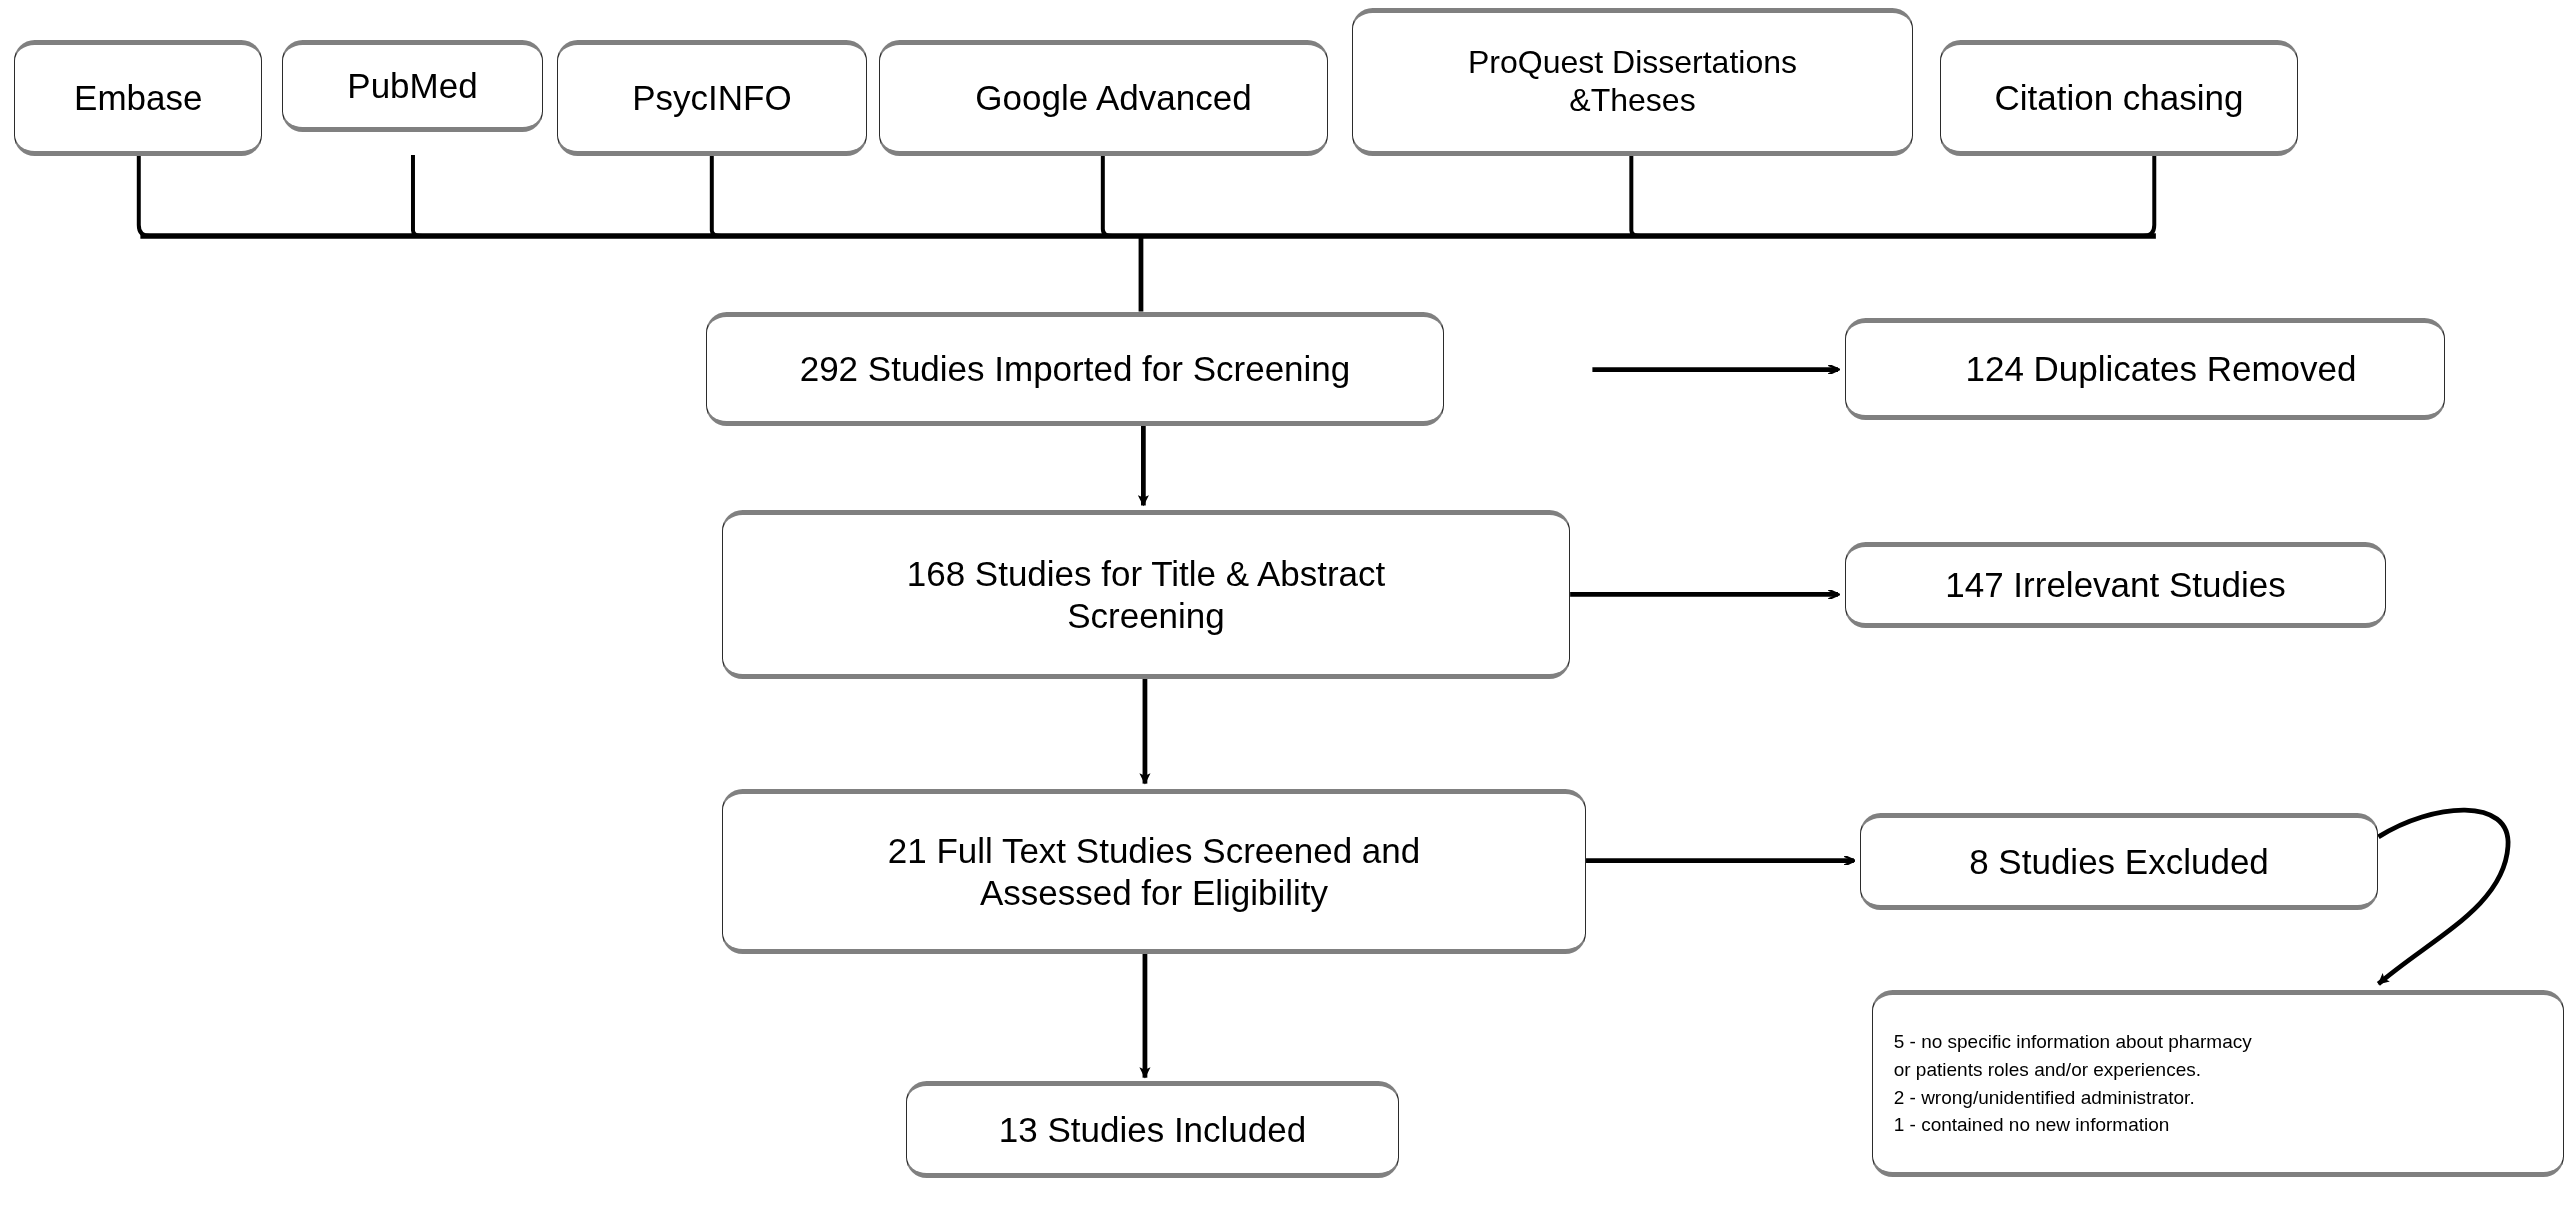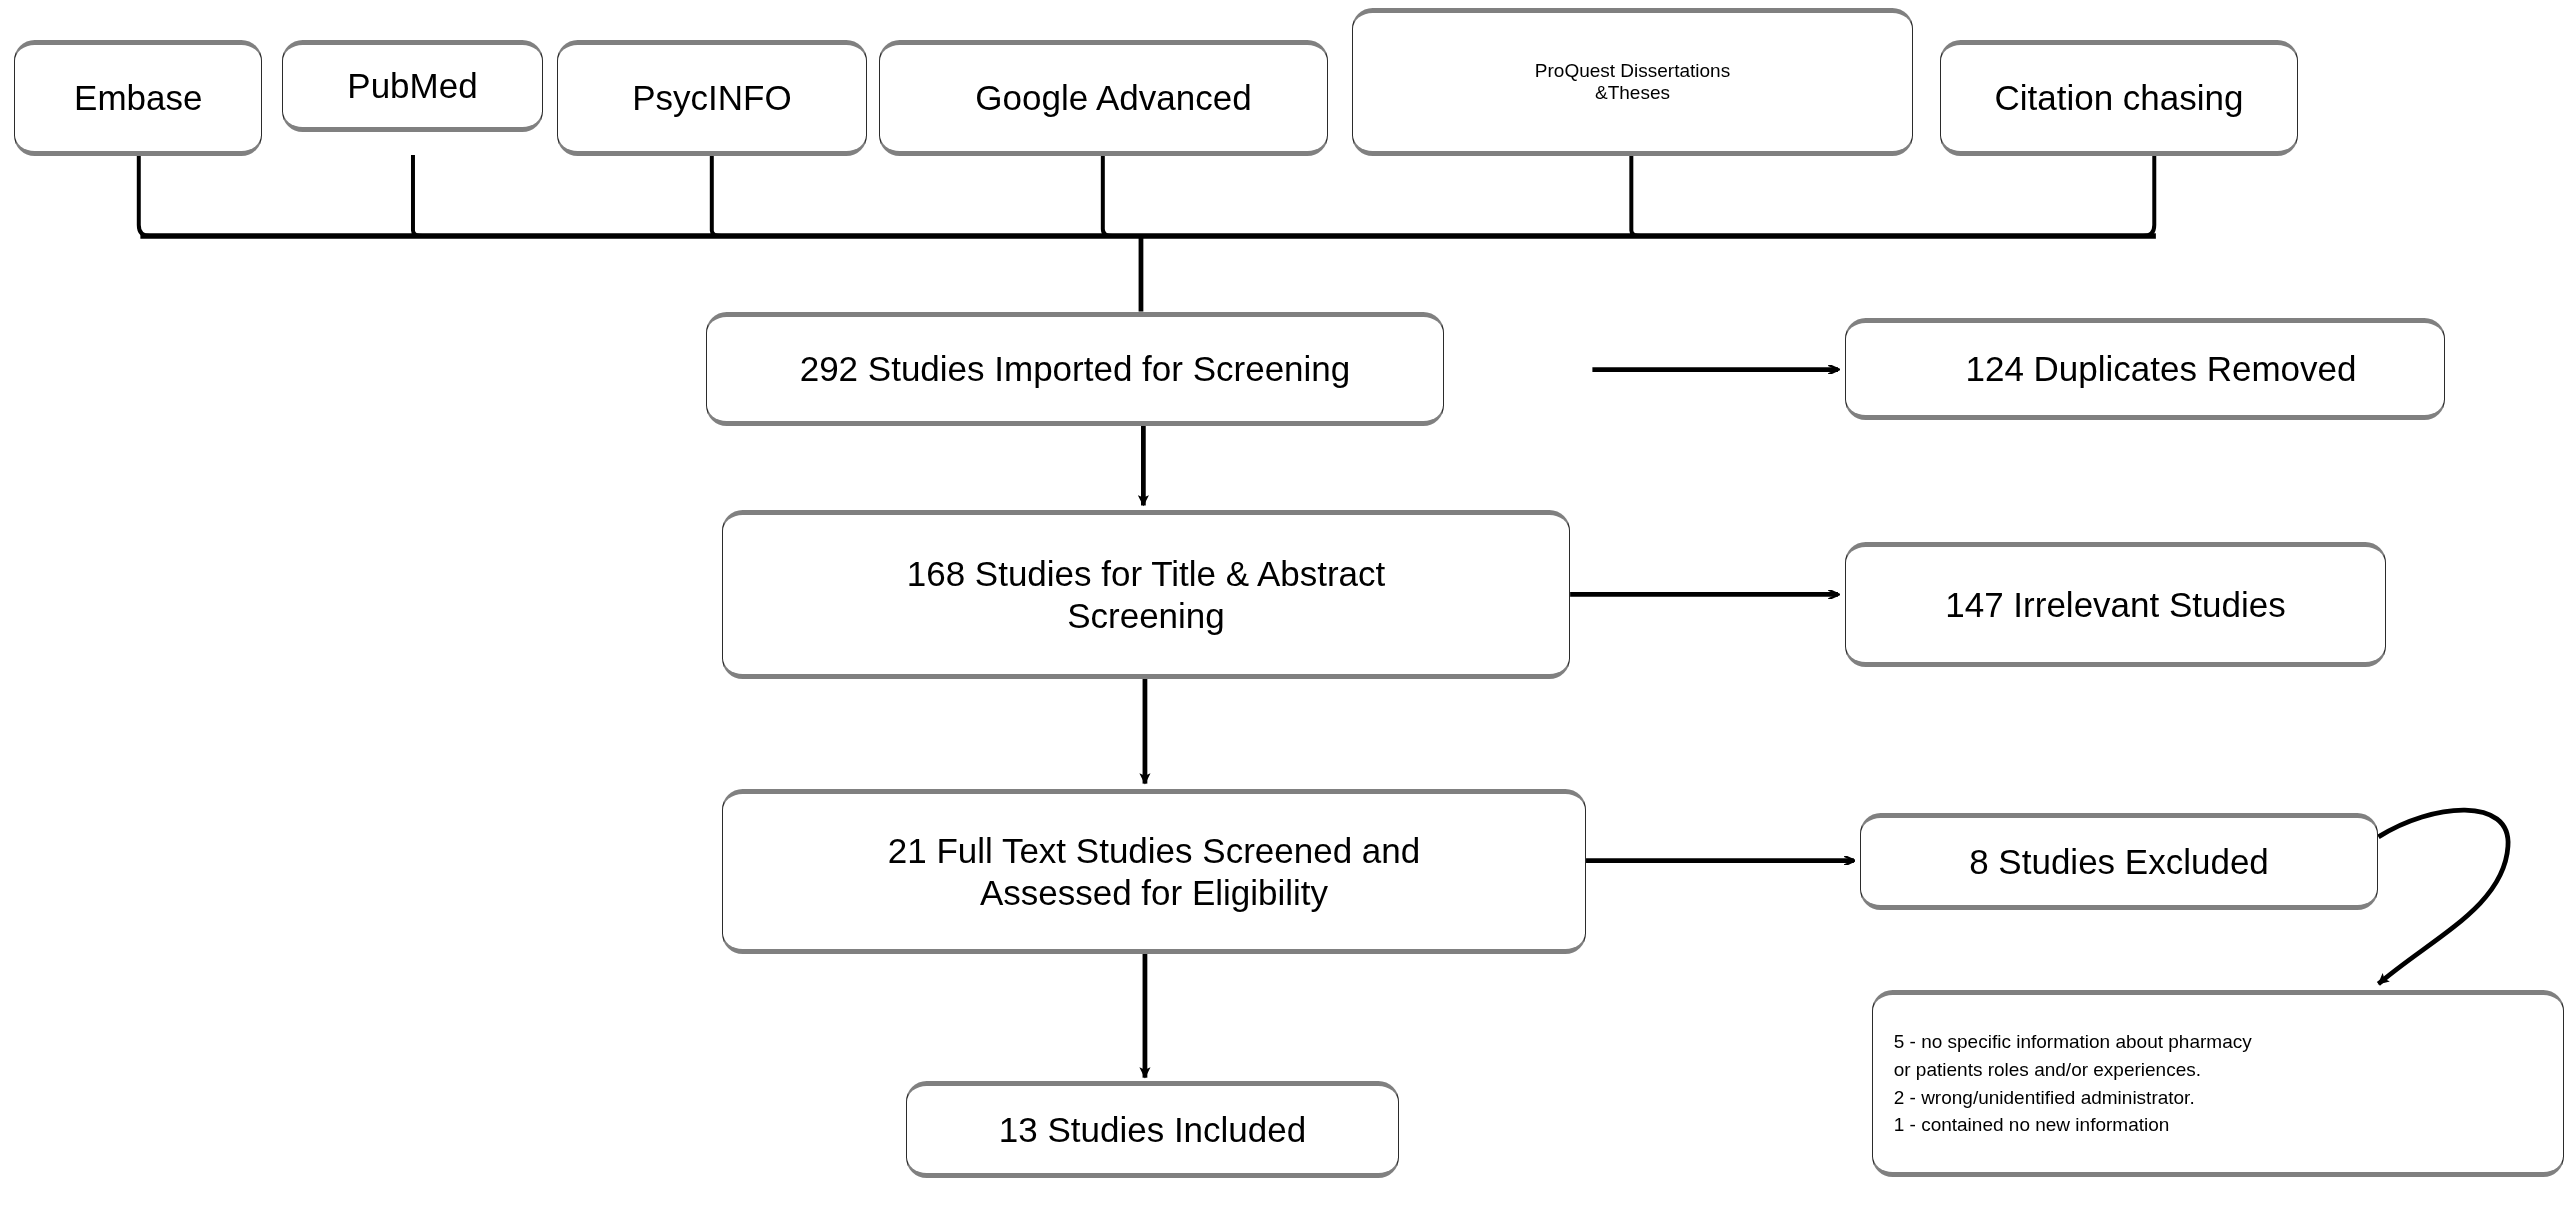--- a/index.html
+++ b/index.html
@@ -40,21 +40,21 @@
     color: #000000;
     line-height: 1.18;
     z-index: 2;
   }
   .node .lbl {
     display: block;
     padding: 0 14.3px;
     white-space: pre-line;
   }
   .src   { font-size: 35px; }
-  .srcsm { font-size: 19px; }
+  .srcsm { font-size: 32px; }
   .main  { font-size: 35px; }
   .side  { font-size: 35px; }
   .reasons {
     font-size: 19px;
     align-items: center;
     justify-content: flex-start;
     line-height: 1.45;
   }
   .reasons .lbl {
     text-align: left;
@@ -135,21 +135,21 @@
 
   <div class="node side" style="left:1845px; top:318px; width:600px; height:102px;padding-left:32px;">
     <span class="lbl">124 Duplicates Removed</span>
   </div>
 
   <div class="node main" style="left:722px; top:510px; width:848px; height:169px;">
     <span class="lbl">168 Studies for Title &amp; Abstract
 Screening</span>
   </div>
 
-  <div class="node side" style="left:1845px; top:542px; width:541px; height:125px;">
+  <div class="node side" style="left:1845px; top:542px; width:541px; height:86px;">
     <span class="lbl">147 Irrelevant Studies</span>
   </div>
 
   <div class="node main" style="left:722px; top:789px; width:864px; height:165px;">
     <span class="lbl">21 Full Text Studies Screened and
 Assessed for Eligibility</span>
   </div>
 
   <div class="node side" style="left:1860px; top:813px; width:518px; height:97px;">
     <span class="lbl">8 Studies Excluded</span>

